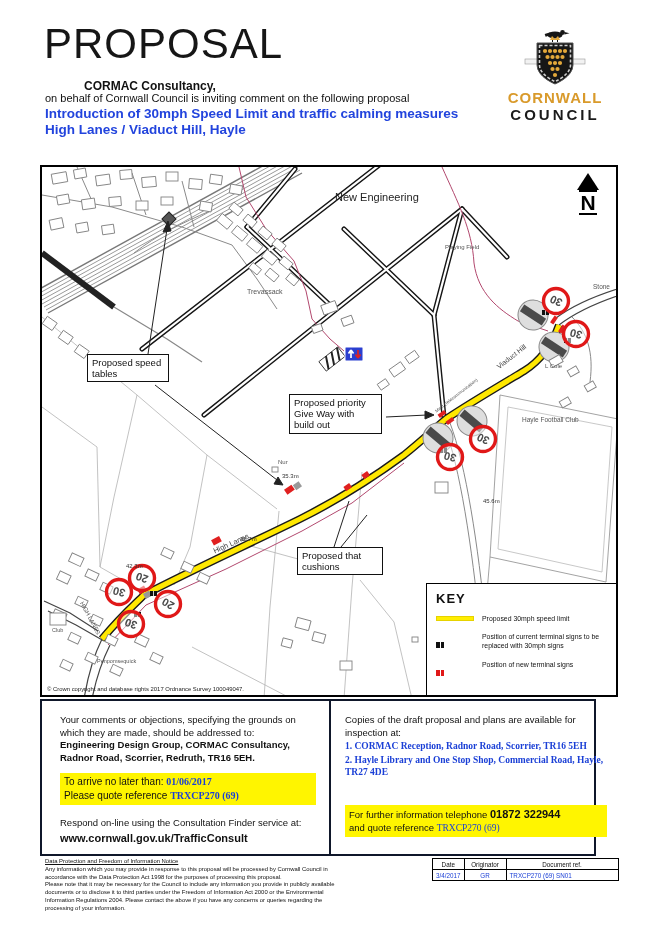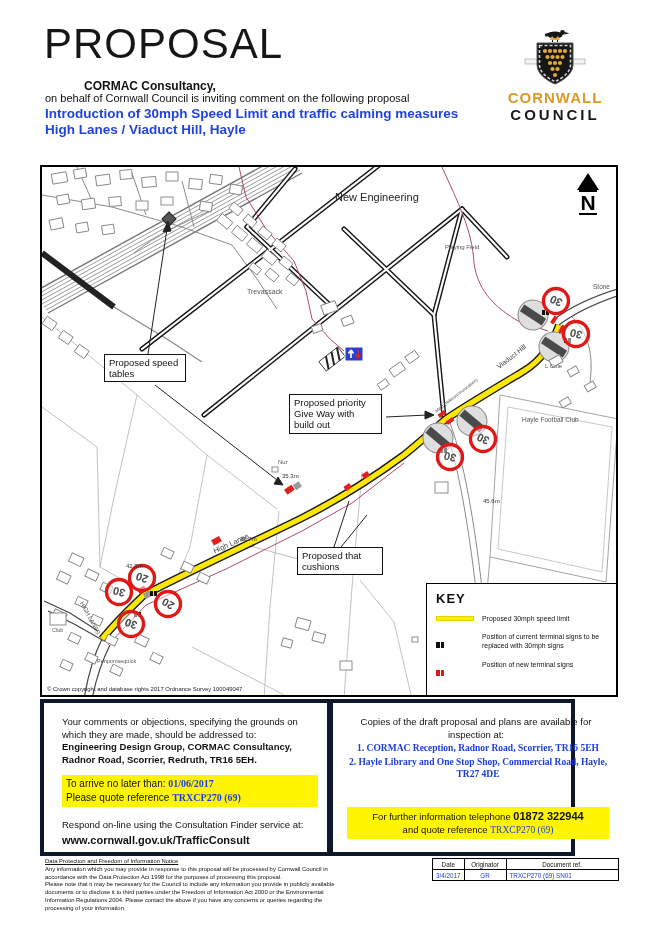--- a/index.html
+++ b/index.html
@@ -54,23 +54,23 @@
   .key .ksw { width:46px; flex:0 0 46px; padding-top:1px; }
   .key .klabel { font-size:6.9px; line-height:1.3; color:#111; }
   .ksw .ybar { width:38px; height:5px; background:#ffee00; border:0.5px solid #e6d200; }
   .sgn { display:inline-block; width:8px; height:6px; position:relative; }
   .sgn.black { background:#111; }
   .sgn.red   { background:#e01818; }
   .sgn:after { content:""; position:absolute; left:3.5px; top:0; width:1px; height:6px; background:#fff; }
 
   
   .panels { position:absolute; left:40px; top:699px; width:578px; height:157px; display:flex; }
-  .panel { border:4px solid #0f172a; height:157px; background:#fff; }
+  .panel { border:2px solid #0f172a; height:157px; background:#fff; }
   .panel.left  { width:291px; padding:13px 14px 0 18px; }
-  .panel.right { width:246px; margin-left:-2px; padding:13px 12px 0 14px;text-align:center; }
+  .panel.right { width:267px; margin-left:-2px; padding:13px 12px 0 14px; }
   .panel { font-size:9.5px; line-height:1.32; }
   .b { font-weight:bold; }
   .blue { color:#1a3fd6;font-family:Liberation Serif, serif; }
   .hl { background:#fff500; padding:2px 4px 3px 4px; font-size:10px; line-height:1.35; }
   .hl1 { margin-top:9px; width:256px; }
   .hl2 { margin-top:26px; width:262px; font-size:9.5px; }
   .respond { margin-top:12px; }
   .url { font-size:11px; font-weight:bold; margin-top:1px; }
   .loc { margin-top:1px; }
 
@@ -435,21 +435,21 @@
   <div class="mlabel" style="left:10px; top:460px; font-size:5.5px;">Club</div>
   <div class="mlabel" style="left:55px; top:491px; font-size:5.5px;">Penpomsequick</div>
   <div class="mlabel" style="left:403px; top:77px; font-size:6px;">Playing Field</div>
   <div class="mlabel" style="left:236px; top:292px; font-size:6px;">Nur</div>
   <div class="mlabel" style="left:388px; top:226px; font-size:4.5px; transform:rotate(-38deg);">Mast (Telecommunication)</div>
   <div class="mlabel" style="left:240px; top:306px; font-size:6px; color:#333;">35.3m</div>
   <div class="mlabel" style="left:198px; top:369px; font-size:6px; color:#333;">38.7m</div>
   <div class="mlabel" style="left:84px; top:396px; font-size:6px; color:#333;">42.3m</div>
   <div class="mlabel" style="left:441px; top:331px; font-size:6px; color:#333;">45.6m</div>
 
-  <div class="callout" style="left:62px; top:187px; width:82px;">Proposed speed tables</div>
+  <div class="callout" style="left:45px; top:187px; width:82px;">Proposed speed tables</div>
   <div class="callout" style="left:247px; top:227px; width:93px;">Proposed priority Give Way with build out</div>
   <div class="callout" style="left:255px; top:380px; width:86px;">Proposed that cushions</div>
 
   <div class="key">
     <div class="ktitle">KEY</div>
     <div class="krow">
       <div class="ksw">
           <div class="ybar"></div>
         </div>
       <div class="klabel">Proposed 30mph speed limit</div>

